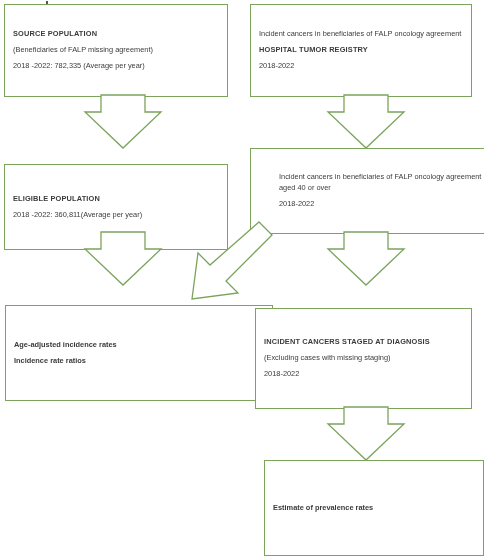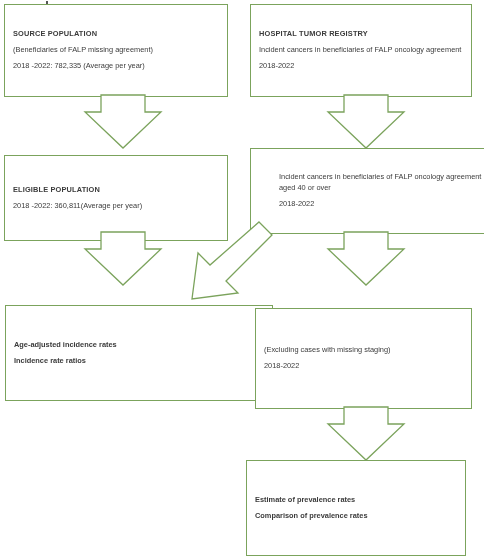--- a/index.html
+++ b/index.html
@@ -73,34 +73,34 @@
 
   <div class="caret" style="left:46px; top:1px; height:13px;"></div>
 
   <div class="box" style="left:4px; top:4px; width:224px; height:93px;">
     <span class="line title">SOURCE POPULATION</span>
     <span class="line">(Beneficiaries of FALP missing agreement)</span>
     <span class="line">2018 -2022: 782,335 (Average per year)</span>
   </div>
 
   <div class="box" style="left:250px; top:4px; width:222px; height:93px;">
+    <span class="line" style="padding:0 22px;">Incident cancers in beneficiaries of FALP oncology agreement</span>
     <span class="line title">HOSPITAL TUMOR REGISTRY</span>
-    <span class="line" style="padding:0 22px;">Incident cancers in beneficiaries of FALP oncology agreement</span>
     <span class="line">2018-2022</span>
   </div>
 
   <svg class="arrow-svg" style="left:85px; top:95px;" width="76" height="54" viewBox="0 0 76 54">
     <polygon class="arrow-shape" points="16,0 16,17 0,17 38,53 76,17 60,17 60,0"></polygon>
   </svg>
 
   <svg class="arrow-svg" style="left:328px; top:95px;" width="76" height="54" viewBox="0 0 76 54">
     <polygon class="arrow-shape" points="16,0 16,17 0,17 38,53 76,17 60,17 60,0"></polygon>
   </svg>
 
-  <div class="box" style="left:4px; top:155px; width:224px; height:86px;">
+  <div class="box" style="left:4px; top:164px; width:224px; height:86px;">
     <span class="line title">ELIGIBLE POPULATION</span>
     <span class="line">2018 -2022: 360,811(Average per year)</span>
   </div>
 
   <div class="box" style="left:250px; top:148px; width:254px; height:86px;padding-left:28px;">
     <span class="line" style="padding:0 14px;">Incident cancers in beneficiaries of FALP oncology agreement aged 40 or over</span>
     <span class="line">2018-2022</span>
   </div>
 
   <svg class="arrow-svg" style="left:188px; top:222px;" width="84" height="82" viewBox="0 0 84 82">
@@ -114,26 +114,26 @@
   <svg class="arrow-svg" style="left:328px; top:232px;" width="76" height="54" viewBox="0 0 76 54">
     <polygon class="arrow-shape" points="16,0 16,17 0,17 38,53 76,17 60,17 60,0"></polygon>
   </svg>
 
   <div class="box" style="left:5px; top:305px; width:268px; height:96px;">
     <span class="line bold">Age-adjusted incidence rates</span>
     <span class="line bold">Incidence rate ratios</span>
   </div>
 
   <div class="box" style="left:255px; top:308px; width:217px; height:101px;">
+    <span class="line title">INCIDENT CANCERS STAGED AT DIAGNOSIS</span>
     <span class="line">(Excluding cases with missing staging)</span>
     <span class="line">2018-2022</span>
   </div>
 
   <svg class="arrow-svg" style="left:328px; top:407px;" width="76" height="54" viewBox="0 0 76 54">
     <polygon class="arrow-shape" points="16,0 16,17 0,17 38,53 76,17 60,17 60,0"></polygon>
   </svg>
 
-  <div class="box" style="left:246px; top:460px; width:220px; height:96px;">
+  <div class="box" style="left:264px; top:460px; width:220px; height:96px;">
     <span class="line bold">Estimate of prevalence rates</span>
-    <span class="line bold">Comparison of prevalence rates</span>
   </div>
 
 </div>
 
 </body></html>

